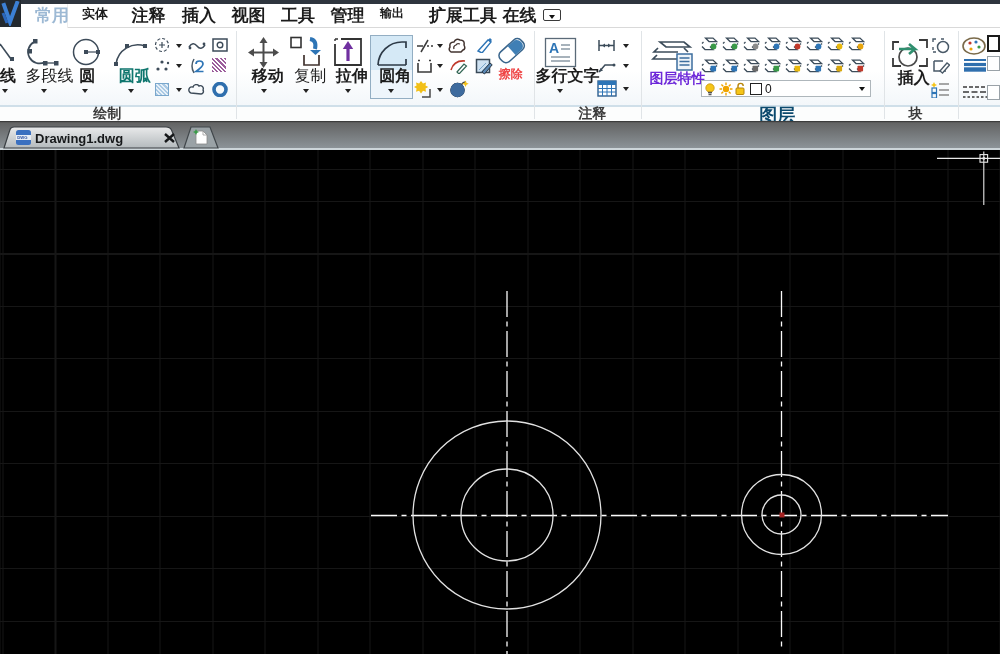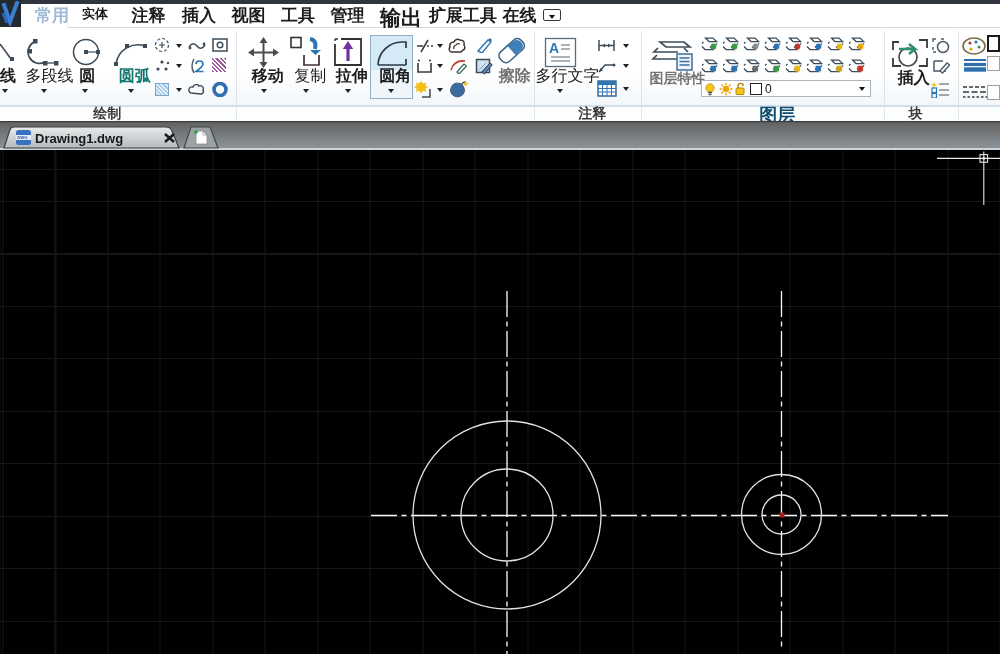--- a/index.html
+++ b/index.html
@@ -17,21 +17,21 @@
     </svg>
 <div class="abs" style="left:21px;top:4px;width:979px;height:24px;background:#fff;border-bottom:1px solid #d9d9d9"></div>
 <div class="abs" style="left:22px;top:4px;width:46px;height:25px;background:#fff;border-right:1px solid #ececec"></div>
 <div class="cjk" style="left:35.0px;top:7.1px;font-size:17px;font-weight:bold;color:#9db9d4">常用</div>
 <div class="cjk" style="left:82.0px;top:7.1px;font-size:13px;font-weight:bold;color:#1c1c1c">实体</div>
 <div class="cjk" style="left:131.5px;top:7.1px;font-size:17px;font-weight:bold;color:#1c1c1c">注释</div>
 <div class="cjk" style="left:182.0px;top:7.1px;font-size:17px;font-weight:bold;color:#1c1c1c">插入</div>
 <div class="cjk" style="left:231.5px;top:7.1px;font-size:17px;font-weight:bold;color:#1c1c1c">视图</div>
 <div class="cjk" style="left:281.0px;top:7.1px;font-size:17px;font-weight:bold;color:#1c1c1c">工具</div>
 <div class="cjk" style="left:330.5px;top:7.1px;font-size:17px;font-weight:bold;color:#1c1c1c">管理</div>
-<div class="cjk" style="left:380.0px;top:7.1px;font-size:21px;font-weight:bold;color:#1c1c1c">输出</div>
+<div class="cjk" style="left:380.0px;top:7.1px;font-size:12px;font-weight:bold;color:#1c1c1c">输出</div>
 <div class="cjk" style="left:429.0px;top:7.1px;font-size:17px;font-weight:bold;color:#1c1c1c">扩展工具</div>
 <div class="cjk" style="left:502.5px;top:7.1px;font-size:17px;font-weight:bold;color:#1c1c1c">在线</div>
 <div class="abs" style="left:543px;top:9px;width:18px;height:12px;border:1.4px solid #3a3a3a;border-radius:2px;background:#fff"></div>
 <div class="arr" style="left:548.5px;top:14.5px;border-top-color:#111"></div>
 <div class="abs" style="left:0;top:28px;width:1000px;height:77px;background:linear-gradient(#ffffff 55%,#f3f7fa)"></div>
 <div class="abs" style="left:0;top:105px;width:1000px;height:2px;background:#cfdfe9"></div>
 <div class="abs" style="left:0;top:107px;width:1000px;height:14px;background:#fcfdfd"></div>
 <div class="cjk" style="left:93.2px;top:105.8px;font-size:14px;font-weight:bold;color:#3c3c3c">绘制</div>
 <div class="cjk" style="left:375.2px;top:122px;font-size:14px;font-weight:bold;color:#0369a1">修改</div>
 <div class="cjk" style="left:578.2px;top:105.8px;font-size:14px;font-weight:bold;color:#3c3c3c">注释</div>
@@ -181,28 +181,28 @@
       <circle cx="8.5" cy="10" r="7.2" fill="#3e6b9e"></circle>
       <path d="M12.5,4.5 q2,-3 4.5,-2.5" fill="none" stroke="#444" stroke-width="1.4"></path>
       <path d="M16.5,0.5 l1,2.2 2.2,1 -2.2,1 -1,2.2 -1,-2.2 -2.2,-1 2.2,-1 z" fill="#f2c018"></path>
     </svg>
 <svg class="abs" style="left:496px;top:36px" width="33" height="31" viewBox="0 0 33 31">
       <g transform="rotate(-42 16 15)">
         <rect x="2" y="8" width="28" height="13" rx="5" fill="#fff" stroke="#39658c" stroke-width="1.5"></rect>
         <path d="M16,8.7 h9 a6.3,6.3 0 0 1 0,11.6 h-9 z" fill="#3f7fb5"></path>
       </g>
     </svg>
-<div class="cjk" style="left:498.7px;top:68.3px;font-size:16px;font-weight:bold;color:#737373">擦除</div>
+<div class="cjk" style="left:498.7px;top:68.3px;font-size:12px;font-weight:bold;color:#ef4444">擦除</div>
 <svg class="abs" style="left:544px;top:36px" width="33" height="33" viewBox="0 0 33 33">
       <rect x="1.5" y="2.5" width="30" height="28" fill="none" stroke="#5a6a78" stroke-width="1.3"></rect>
       <text x="5" y="17" font-family="Liberation Sans" font-size="14" font-weight="bold" fill="#2e75b6">A</text>
       <path d="M7,21 H26 M7,25 H26" stroke="#8a99a5" stroke-width="1.6"></path>
       <path d="M17,9 H26 M17,13 H26" stroke="#8a99a5" stroke-width="1.6"></path>
     </svg>
-<div class="cjk" style="left:535.4px;top:68.3px;font-size:16px;font-weight:normal;color:#1d1d1d">多行文字</div>
+<div class="cjk" style="left:535.4px;top:68.3px;font-size:16px;font-weight:bold;color:#1d1d1d">多行文字</div>
 <div class="arr" style="left:556.5px;top:89.0px;border-top-color:#222"></div>
 <svg class="abs" style="left:597px;top:39px" width="19" height="13" viewBox="0 0 19 13">
       <path d="M2,1 V12 M17,1 V12 M2,6.5 H17" stroke="#3c4c5a" stroke-width="1.5"></path>
       <path d="M5,6.5 l3,-2 v4 z M14,6.5 l-3,-2 v4 z" fill="#3c4c5a"></path>
     </svg>
 <div class="arr" style="left:622.5px;top:44.0px;border-top-color:#222"></div>
 <svg class="abs" style="left:598px;top:59px" width="18" height="14" viewBox="0 0 18 14">
       <path d="M1,13 L7,6 H16" fill="none" stroke="#3c4c5a" stroke-width="1.5"></path>
       <path d="M1,13 l4,-1.5 -2.5,-2.5 z" fill="#3c4c5a"></path>
       <circle cx="16" cy="6" r="1.5" fill="#3c4c5a"></circle>
@@ -216,21 +216,21 @@
 <div class="arr" style="left:622.5px;top:86.5px;border-top-color:#222"></div>
 <svg class="abs" style="left:650px;top:34px" width="44" height="38" viewBox="0 0 44 38">
       <g fill="none" stroke="#3c4c5a" stroke-width="1.7">
         <path d="M10,8 H34 L40,13 H16 Z"></path>
         <path d="M8,14 l-4,4 h24 M34,14 l4,4"></path>
         <path d="M7,21 l-4,4 h24 M33,21 l4,4"></path>
       </g>
       <rect x="27" y="20" width="15" height="16" fill="#eef4f9" stroke="#3c6e9e" stroke-width="1.5"></rect>
       <path d="M29.5,24 h10 M29.5,27.5 h10 M29.5,31 h10" stroke="#3c6e9e" stroke-width="1.3"></path>
     </svg>
-<div class="cjk" style="left:649.5px;top:70.8px;font-size:14px;font-weight:bold;color:#737373">图层特性</div>
+<div class="cjk" style="left:649.5px;top:70.8px;font-size:14px;font-weight:bold;color:#6d28d9">图层特性</div>
 <svg class="abs" style="left:700.5px;top:37px" width="17" height="15" viewBox="0 0 17 15">
       <path d="M4.5,1 H12 L15.5,4.5 H8 Z M2.5,5 L1,6.5 M15,6.5 l1,1 M1,9.5 l3,3 H12 L9,9.5" fill="none" stroke="#3c4c5a" stroke-width="1.25"></path>
       <circle cx="12.5" cy="9.5" r="2.9" fill="#3a9a48"></circle>
     </svg>
 <svg class="abs" style="left:721.5px;top:37px" width="17" height="15" viewBox="0 0 17 15">
       <path d="M4.5,1 H12 L15.5,4.5 H8 Z M2.5,5 L1,6.5 M15,6.5 l1,1 M1,9.5 l3,3 H12 L9,9.5" fill="none" stroke="#3c4c5a" stroke-width="1.25"></path>
       <circle cx="12.5" cy="9.5" r="2.9" fill="#3a9a48"></circle>
     </svg>
 <svg class="abs" style="left:742.5px;top:37px" width="17" height="15" viewBox="0 0 17 15">
       <path d="M4.5,1 H12 L15.5,4.5 H8 Z M2.5,5 L1,6.5 M15,6.5 l1,1 M1,9.5 l3,3 H12 L9,9.5" fill="none" stroke="#3c4c5a" stroke-width="1.25"></path>

